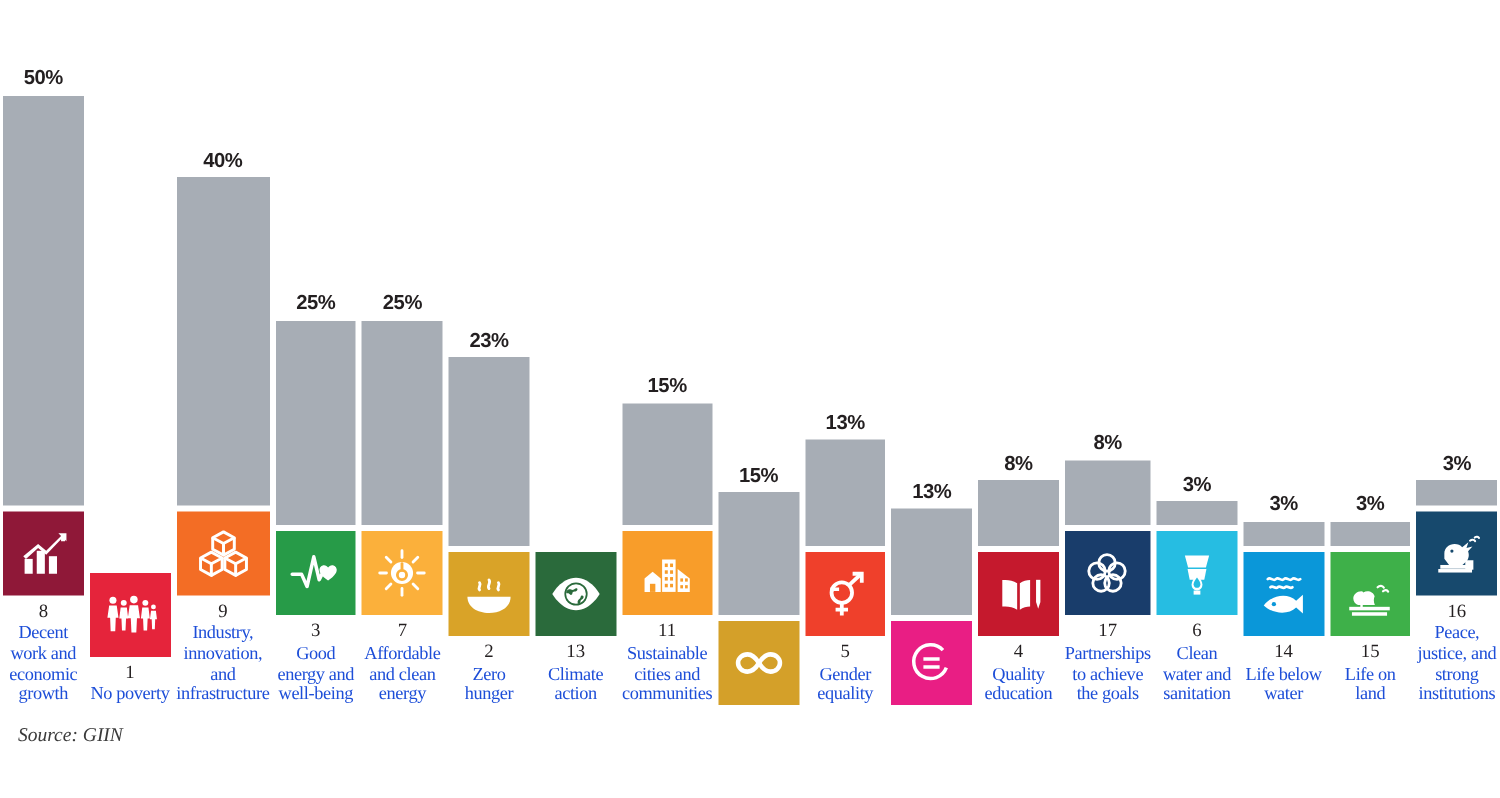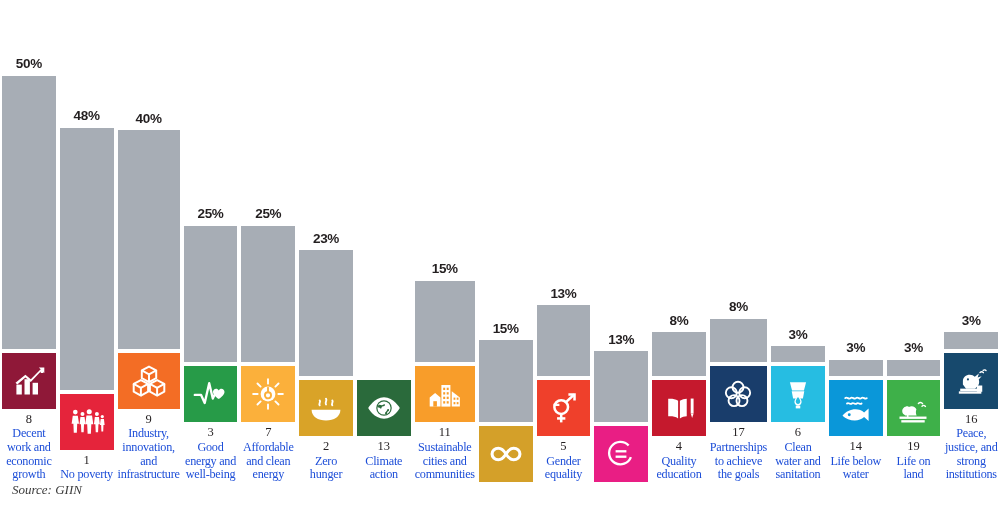--- a/index.html
+++ b/index.html
@@ -21,21 +21,20 @@
   }
   .columns {
     position: absolute;
     left: 0;
     top: 0;
     width: 1000px;
     height: 470px;
     display: flex;
     flex-direction: row;
     align-items: flex-end;
-    margin-top: 12px;
   }
   .column {
     flex: 1 1 0;
     height: 100%;
     display: flex;
     flex-direction: column;
     justify-content: flex-end;
     align-items: stretch;
     box-sizing: border-box;
     padding: 0 2px;
@@ -125,24 +124,20 @@
               </g>
             </svg>
           </span>
         </div>
         <div class="caption">
           <span class="goal-number">8</span>
           <span class="goal-title">Decent work and economic growth</span>
         </div>
       </div>
       <div class="column">
-        <div class="bar-area">
-          <div class="bar-value">48%</div>
-          <div class="bar" style="height: 262.08px; background: rgb(167, 173, 181);"></div>
-        </div>
         <div class="tile" style="background: rgb(229, 36, 59);">
           <span>
             <svg viewBox="0 0 40 40">
               <g fill="#fff">
                 <circle cx="7" cy="9" r="2.6"></circle>
                 <path d="M4.2 13h5.6l1.3 9h-2l-.4 10H5.3l-.4-10h-2z"></path>
                 <circle cx="15" cy="11" r="2.2"></circle>
                 <path d="M12.7 14.5h4.6l1 8h-1.6l-.4 9h-2.6l-.4-9h-1.6z"></path>
                 <circle cx="22.5" cy="8.6" r="2.8"></circle>
                 <path d="M19.4 12.8h6.2l1.4 9.6h-2.2l-.5 10.6h-3.6l-.5-10.6h-2.2z"></path>
@@ -487,21 +482,21 @@
                   <path d="M26 15c1.6-1.6 3.6-1.2 4.6.2"></path>
                   <path d="M30 18c1.4-1.4 3-1 3.8.2"></path>
                 </g>
                 <rect x="5" y="29.5" width="30" height="2.6"></rect>
                 <rect x="7" y="33.5" width="26" height="2.6"></rect>
               </g>
             </svg>
           </span>
         </div>
         <div class="caption">
-          <span class="goal-number">19</span>
+          <span class="goal-number">15</span>
           <span class="goal-title">Life on land</span>
         </div>
       </div>
       <div class="column">
         <div class="bar-area">
           <div class="bar-value">3%</div>
           <div class="bar" style="height: 16.38px; background: rgb(167, 173, 181);"></div>
         </div>
         <div class="tile" style="background: rgb(23, 73, 109);">
           <span>

